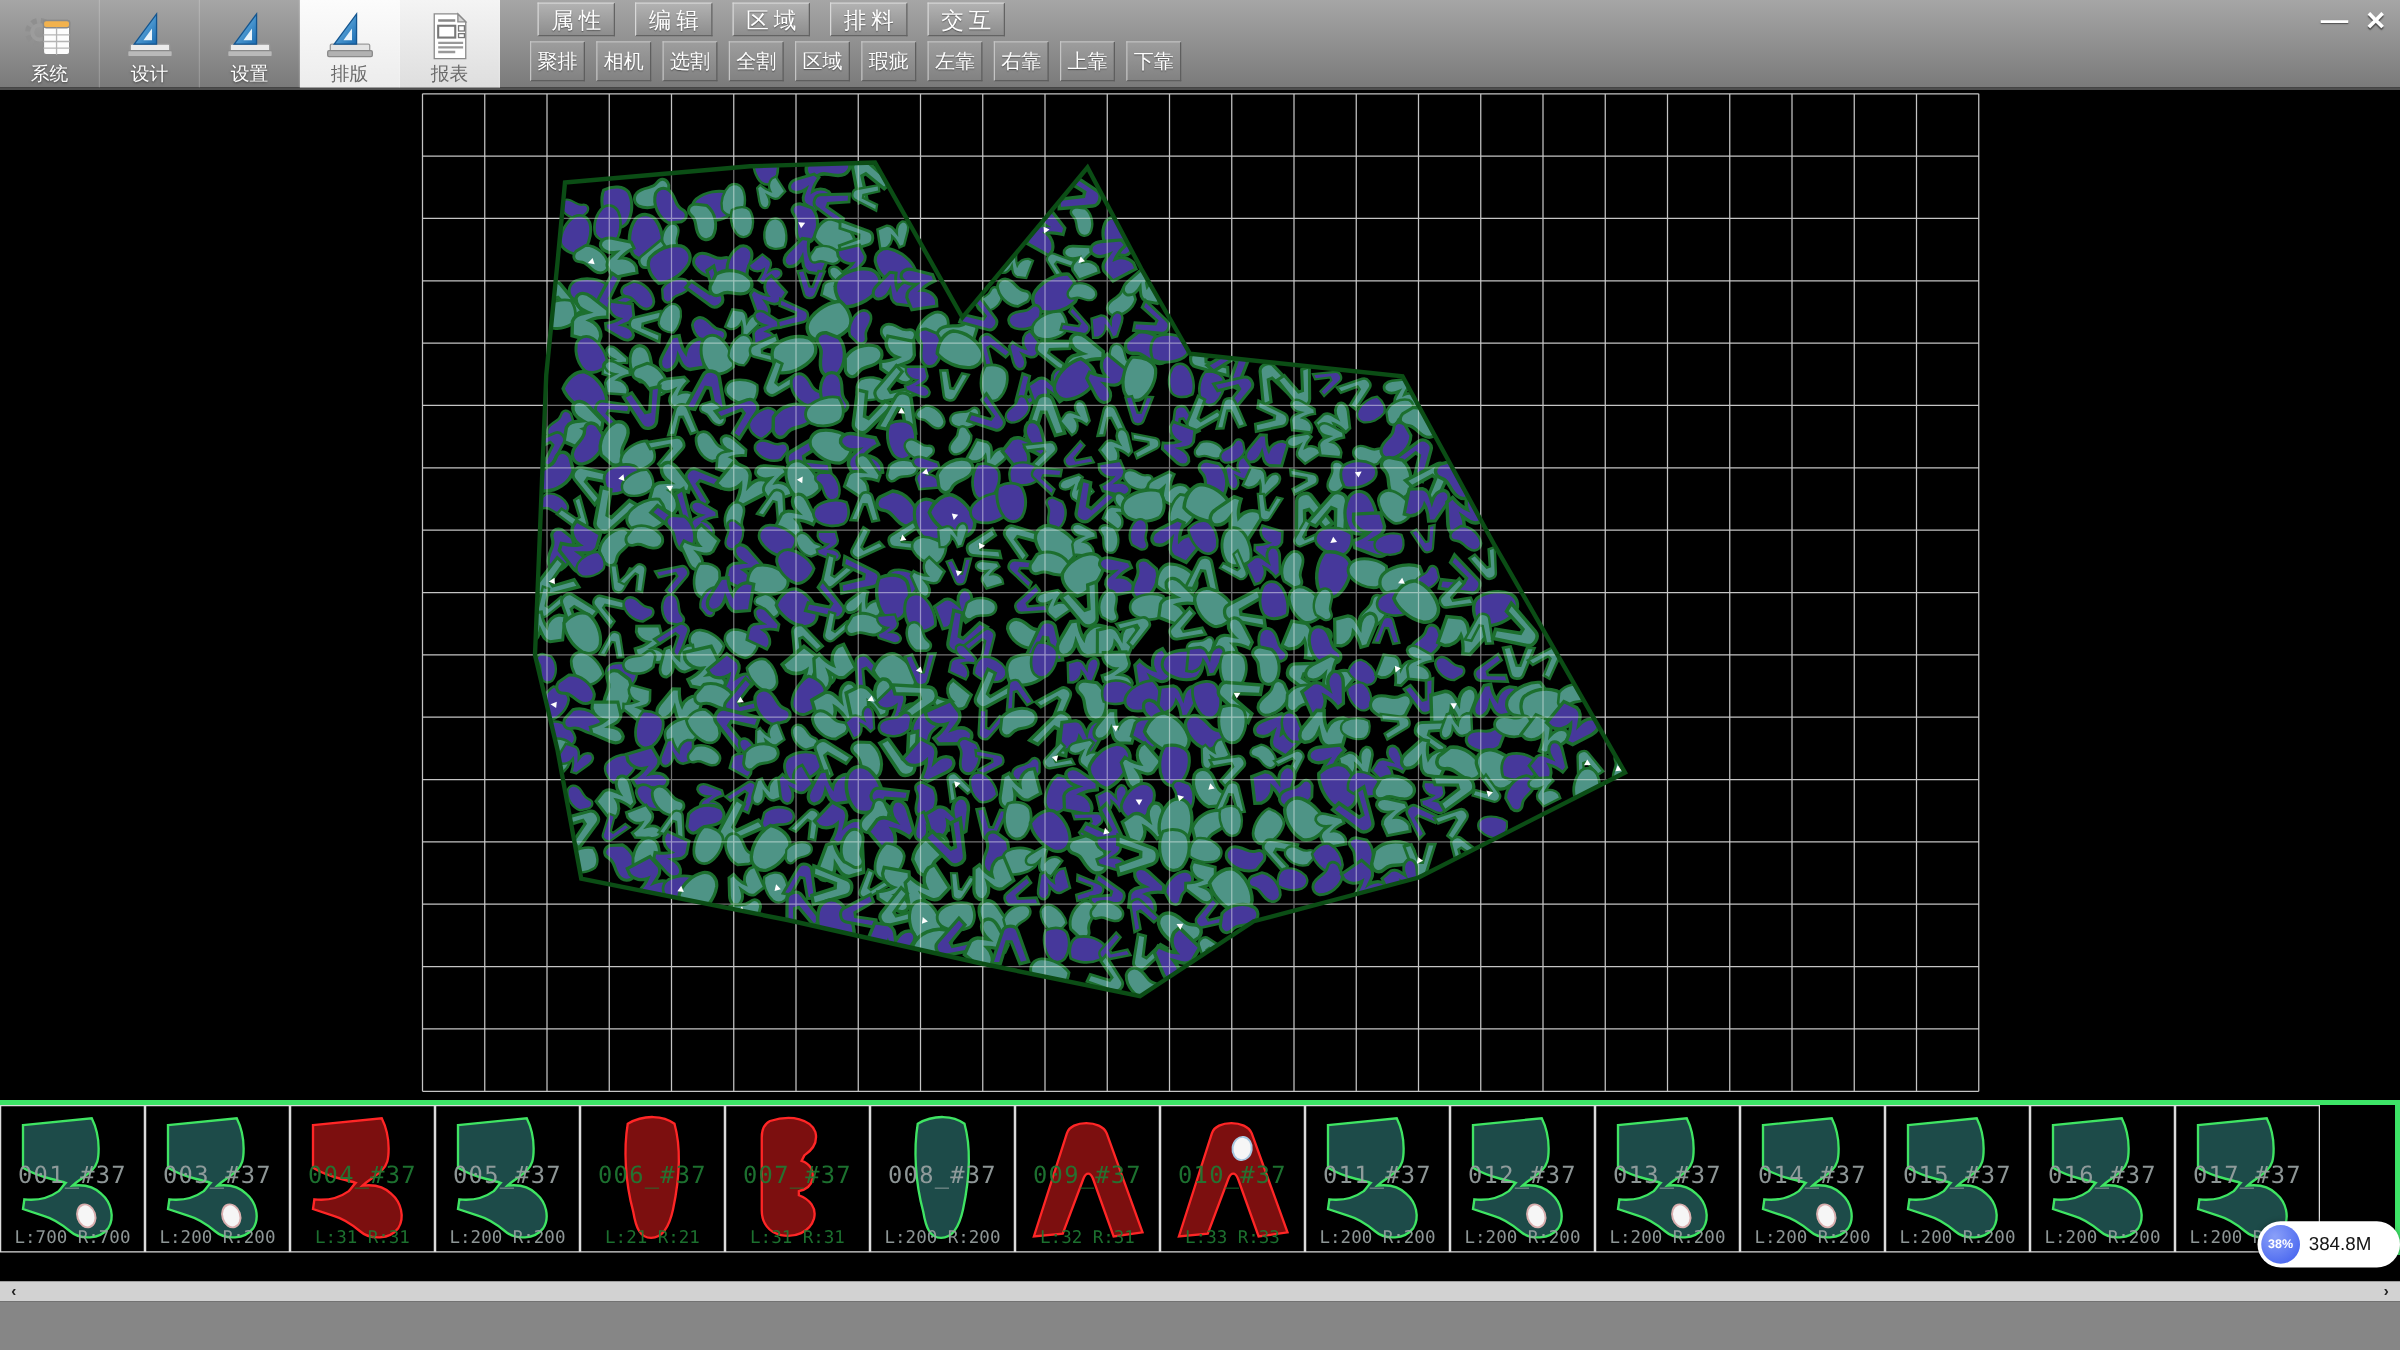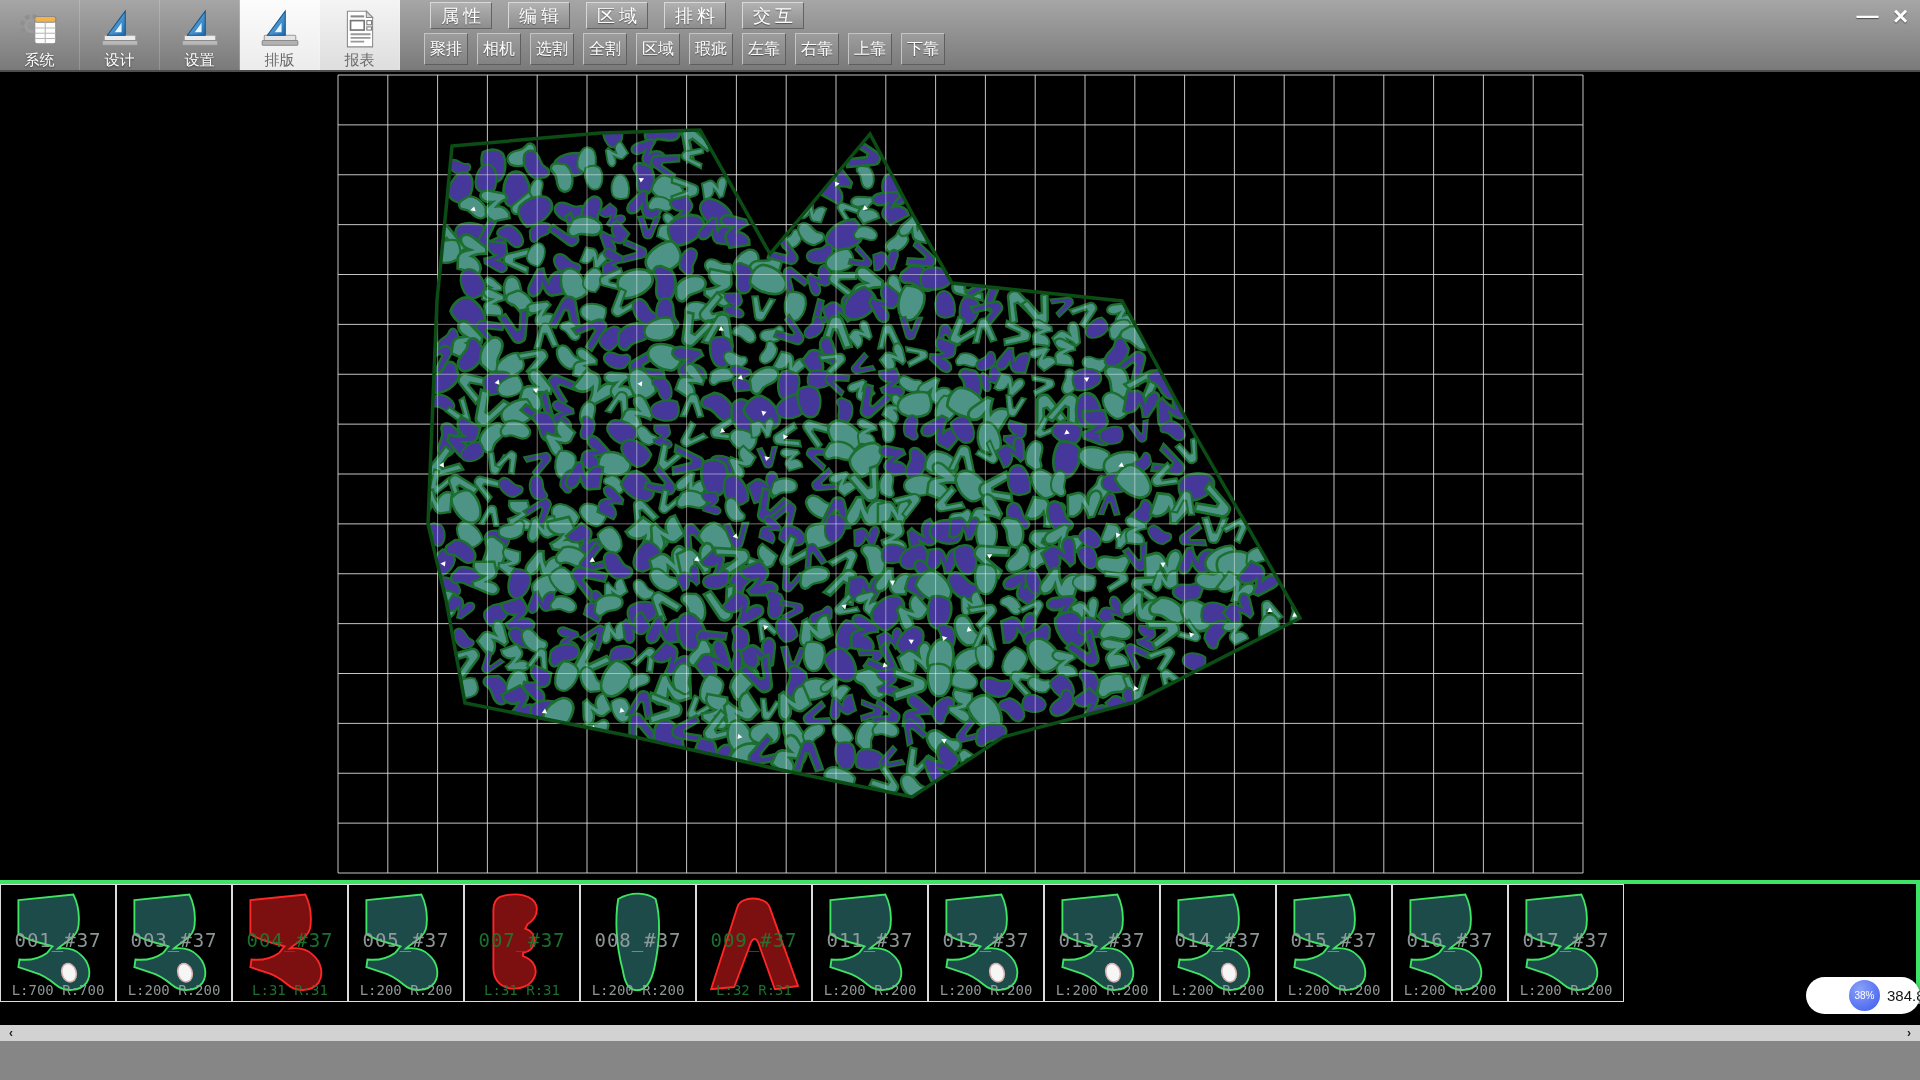--- a/index.html
+++ b/index.html
@@ -40,22 +40,22 @@
   .thumb svg{position:absolute;left:2px;top:2px;width:110px;height:112px;}
   .tid{position:absolute;top:44px;width:100%;text-align:center;
        font:19px "DejaVu Sans Mono",monospace;letter-spacing:1px;opacity:.92;}
   .tinfo{position:absolute;bottom:3px;width:100%;text-align:center;
        font:14px "DejaVu Sans Mono",monospace;opacity:.92;}
 
   
   .badge{position:absolute;left:1806px;top:977px;height:37px;width:114px;background:#fff;border-radius:19px;
          display:flex;align-items:center;gap:7px;padding:0 8px 0 3px;box-sizing:border-box;z-index:6;
          box-shadow:0 1px 5px rgba(0,0,0,.4);}
-  .badge .pct{width:31px;height:31px;border-radius:50%;color:#fff;font-size:10px;font-weight:normal;
-         display:flex;align-items:center;justify-content:center;flex:0 0 31px;margin-left:40px;}
+  .badge .pct{width:31px;height:31px;border-radius:50%;color:#fff;font-size:10px;font-weight:bold;
+         display:flex;align-items:center;justify-content:center;flex:0 0 31px;}
   .badge .mem{font-size:15px;color:#151515;}
 
   
   .hscroll{position:absolute;top:1025px;left:0;width:1920px;height:16px;background:#d2d2d2;
            display:flex;justify-content:space-between;align-items:center;}
   .harrow{width:22px;text-align:center;font-size:12px;font-weight:bold;color:#222;}
   .bottombar{position:absolute;top:1041px;left:0;width:1920px;height:39px;background:#868686;}
 </style>
 </head>
 <body>
@@ -886,38 +886,53 @@
     </div>
     <div class="thumb">
       <svg viewBox="0 0 100 100" preserveAspectRatio="xMidYMid meet">
        <path d="M14,11 L64,6 C68,14 69,21 69,28 C69,36 68,40 64,44 C59,49 54,51 50,55 C58,54 66,56 71,61 C78,67 81,78 76,86 C70,94 56,95 48,88 C42,83 36,79 29,77 L14,72 L15,65 C24,66 33,64 40,59 C42,57 43,55 45,53 C42,52 38,51 34,50 C26,48 19,45 14,42 Z" fill="#1d4b49" stroke="#3fe463" stroke-width="1.7"></path>
      </svg>
      <div class="tid" style="color:#99a2a2">005_#37</div>
      <div class="tinfo" style="color:#99a2a2">L:200 R:200</div>
     </div>
     <div class="thumb">
       <svg viewBox="0 0 100 100" preserveAspectRatio="xMidYMid meet">
+       <path d="M32,10 C44,3 58,4 66,10 C71,28 70,48 65,72 C62,86 57,93 49,93 C41,93 38,86 36,74 C30,52 29,28 32,10 Z" fill="#7c0f0f" stroke="#ff2626" stroke-width="1.7"></path>
+     </svg>
+     <div class="tid" style="color:#1f7a33">006_#37</div>
+     <div class="tinfo" style="color:#1f7a33">L:21 R:21</div>
+    </div>
+    <div class="thumb">
+      <svg viewBox="0 0 100 100" preserveAspectRatio="xMidYMid meet">
        <path d="M30,8 C46,3 60,7 63,16 C65,24 61,29 55,33 L53,37 C59,39 62,44 61,50 C60,55 56,58 51,59 L51,62 C59,65 64,71 62,79 C59,89 48,93 38,91 C29,89 24,82 24,73 L24,20 C24,14 26,10 30,8 Z" fill="#7c0f0f" stroke="#ff2626" stroke-width="1.7"></path>
      </svg>
      <div class="tid" style="color:#1f7a33">007_#37</div>
      <div class="tinfo" style="color:#1f7a33">L:31 R:31</div>
     </div>
     <div class="thumb">
       <svg viewBox="0 0 100 100" preserveAspectRatio="xMidYMid meet">
        <path d="M32,10 C44,3 58,4 66,10 C71,28 70,48 65,72 C62,86 57,93 49,93 C41,93 38,86 36,74 C30,52 29,28 32,10 Z" fill="#1d4b49" stroke="#3fe463" stroke-width="1.7"></path>
      </svg>
      <div class="tid" style="color:#99a2a2">008_#37</div>
      <div class="tinfo" style="color:#99a2a2">L:200 R:200</div>
     </div>
     <div class="thumb">
       <svg viewBox="0 0 100 100" preserveAspectRatio="xMidYMid meet">
        <path d="M11,92 L35,17 C38,7 60,7 64,17 L90,89 L69,92 L54,50 C52,45 49,45 47,50 L32,90 Z" fill="#7c0f0f" stroke="#ff2626" stroke-width="1.7"></path>
      </svg>
      <div class="tid" style="color:#1f7a33">009_#37</div>
      <div class="tinfo" style="color:#1f7a33">L:32 R:31</div>
+    </div>
+    <div class="thumb">
+      <svg viewBox="0 0 100 100" preserveAspectRatio="xMidYMid meet">
+       <path d="M11,92 L35,17 C38,7 60,7 64,17 L90,89 L69,92 L54,50 C52,45 49,45 47,50 L32,90 Z" fill="#7c0f0f" stroke="#ff2626" stroke-width="1.7"></path>
+        <ellipse cx="57" cy="28" rx="7" ry="8.5" transform="rotate(8 57 28)" fill="#f6f6f6" stroke="#a8c8e0" stroke-width="1.4"></ellipse>
+     </svg>
+     <div class="tid" style="color:#1f7a33">010_#37</div>
+     <div class="tinfo" style="color:#1f7a33">L:33 R:33</div>
     </div>
     <div class="thumb">
       <svg viewBox="0 0 100 100" preserveAspectRatio="xMidYMid meet">
        <path d="M14,11 L64,6 C68,14 69,21 69,28 C69,36 68,40 64,44 C59,49 54,51 50,55 C58,54 66,56 71,61 C78,67 81,78 76,86 C70,94 56,95 48,88 C42,83 36,79 29,77 L14,72 L15,65 C24,66 33,64 40,59 C42,57 43,55 45,53 C42,52 38,51 34,50 C26,48 19,45 14,42 Z" fill="#1d4b49" stroke="#3fe463" stroke-width="1.7"></path>
      </svg>
      <div class="tid" style="color:#99a2a2">011_#37</div>
      <div class="tinfo" style="color:#99a2a2">L:200 R:200</div>
     </div>
     <div class="thumb">
       <svg viewBox="0 0 100 100" preserveAspectRatio="xMidYMid meet">

